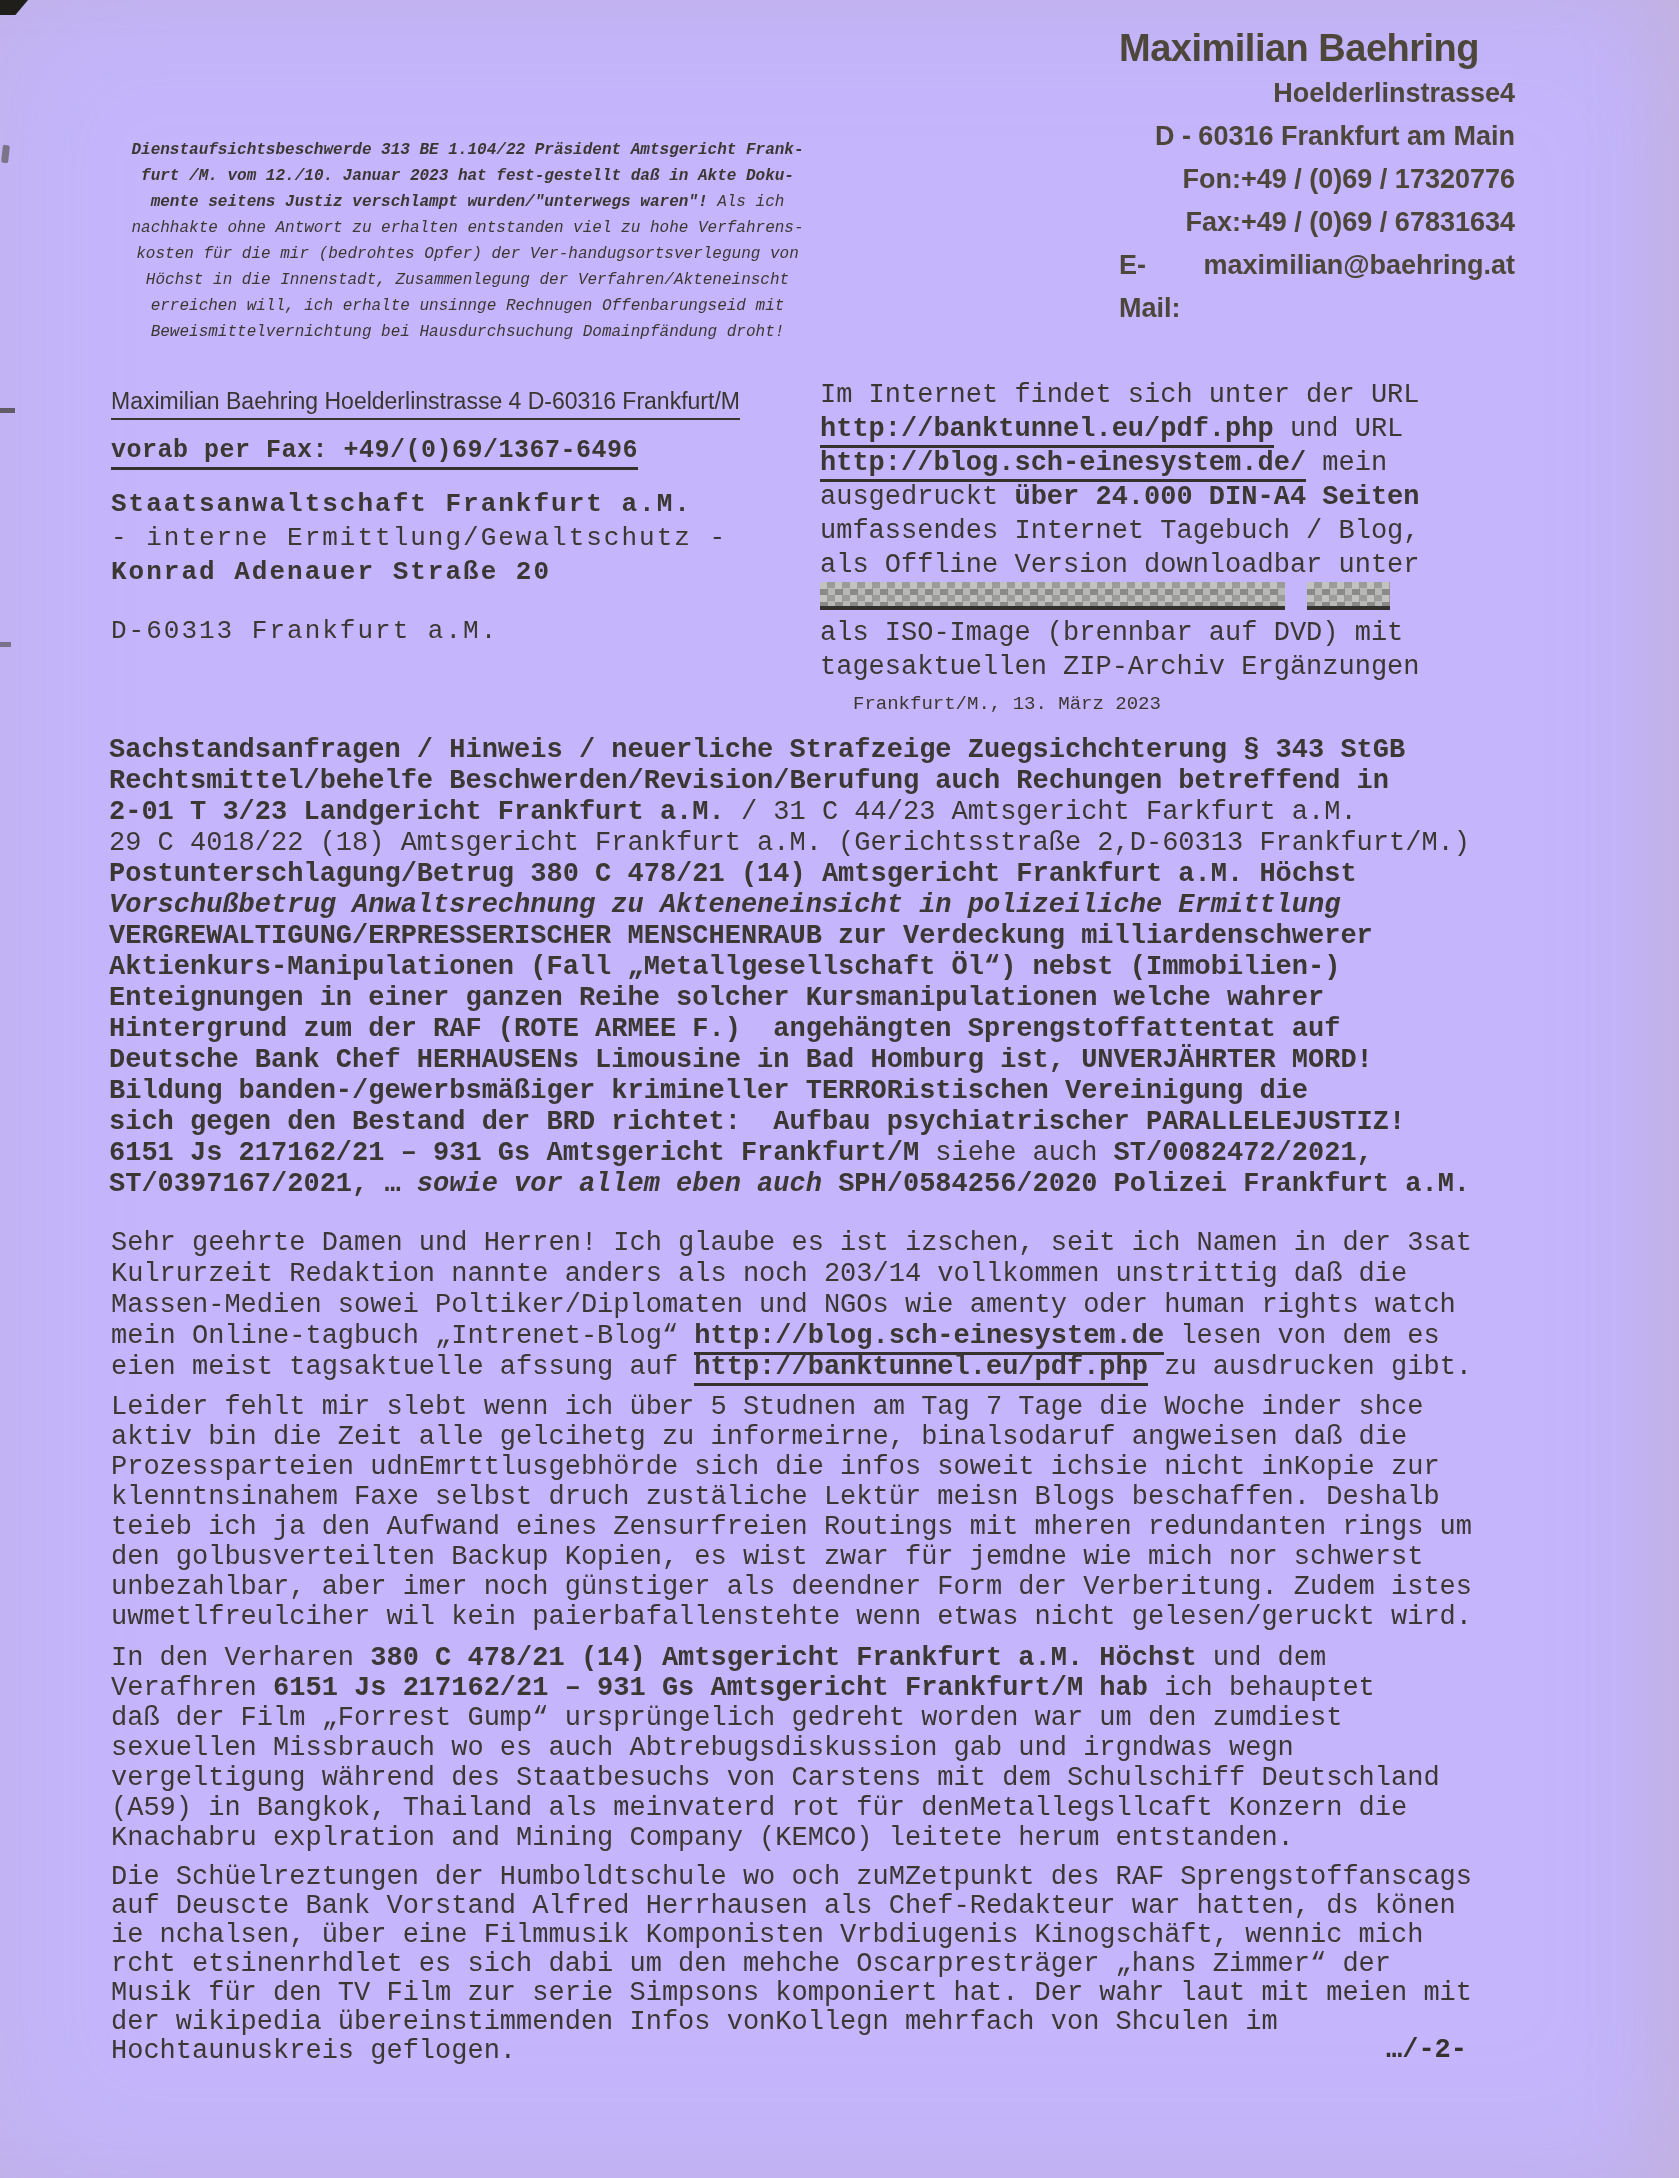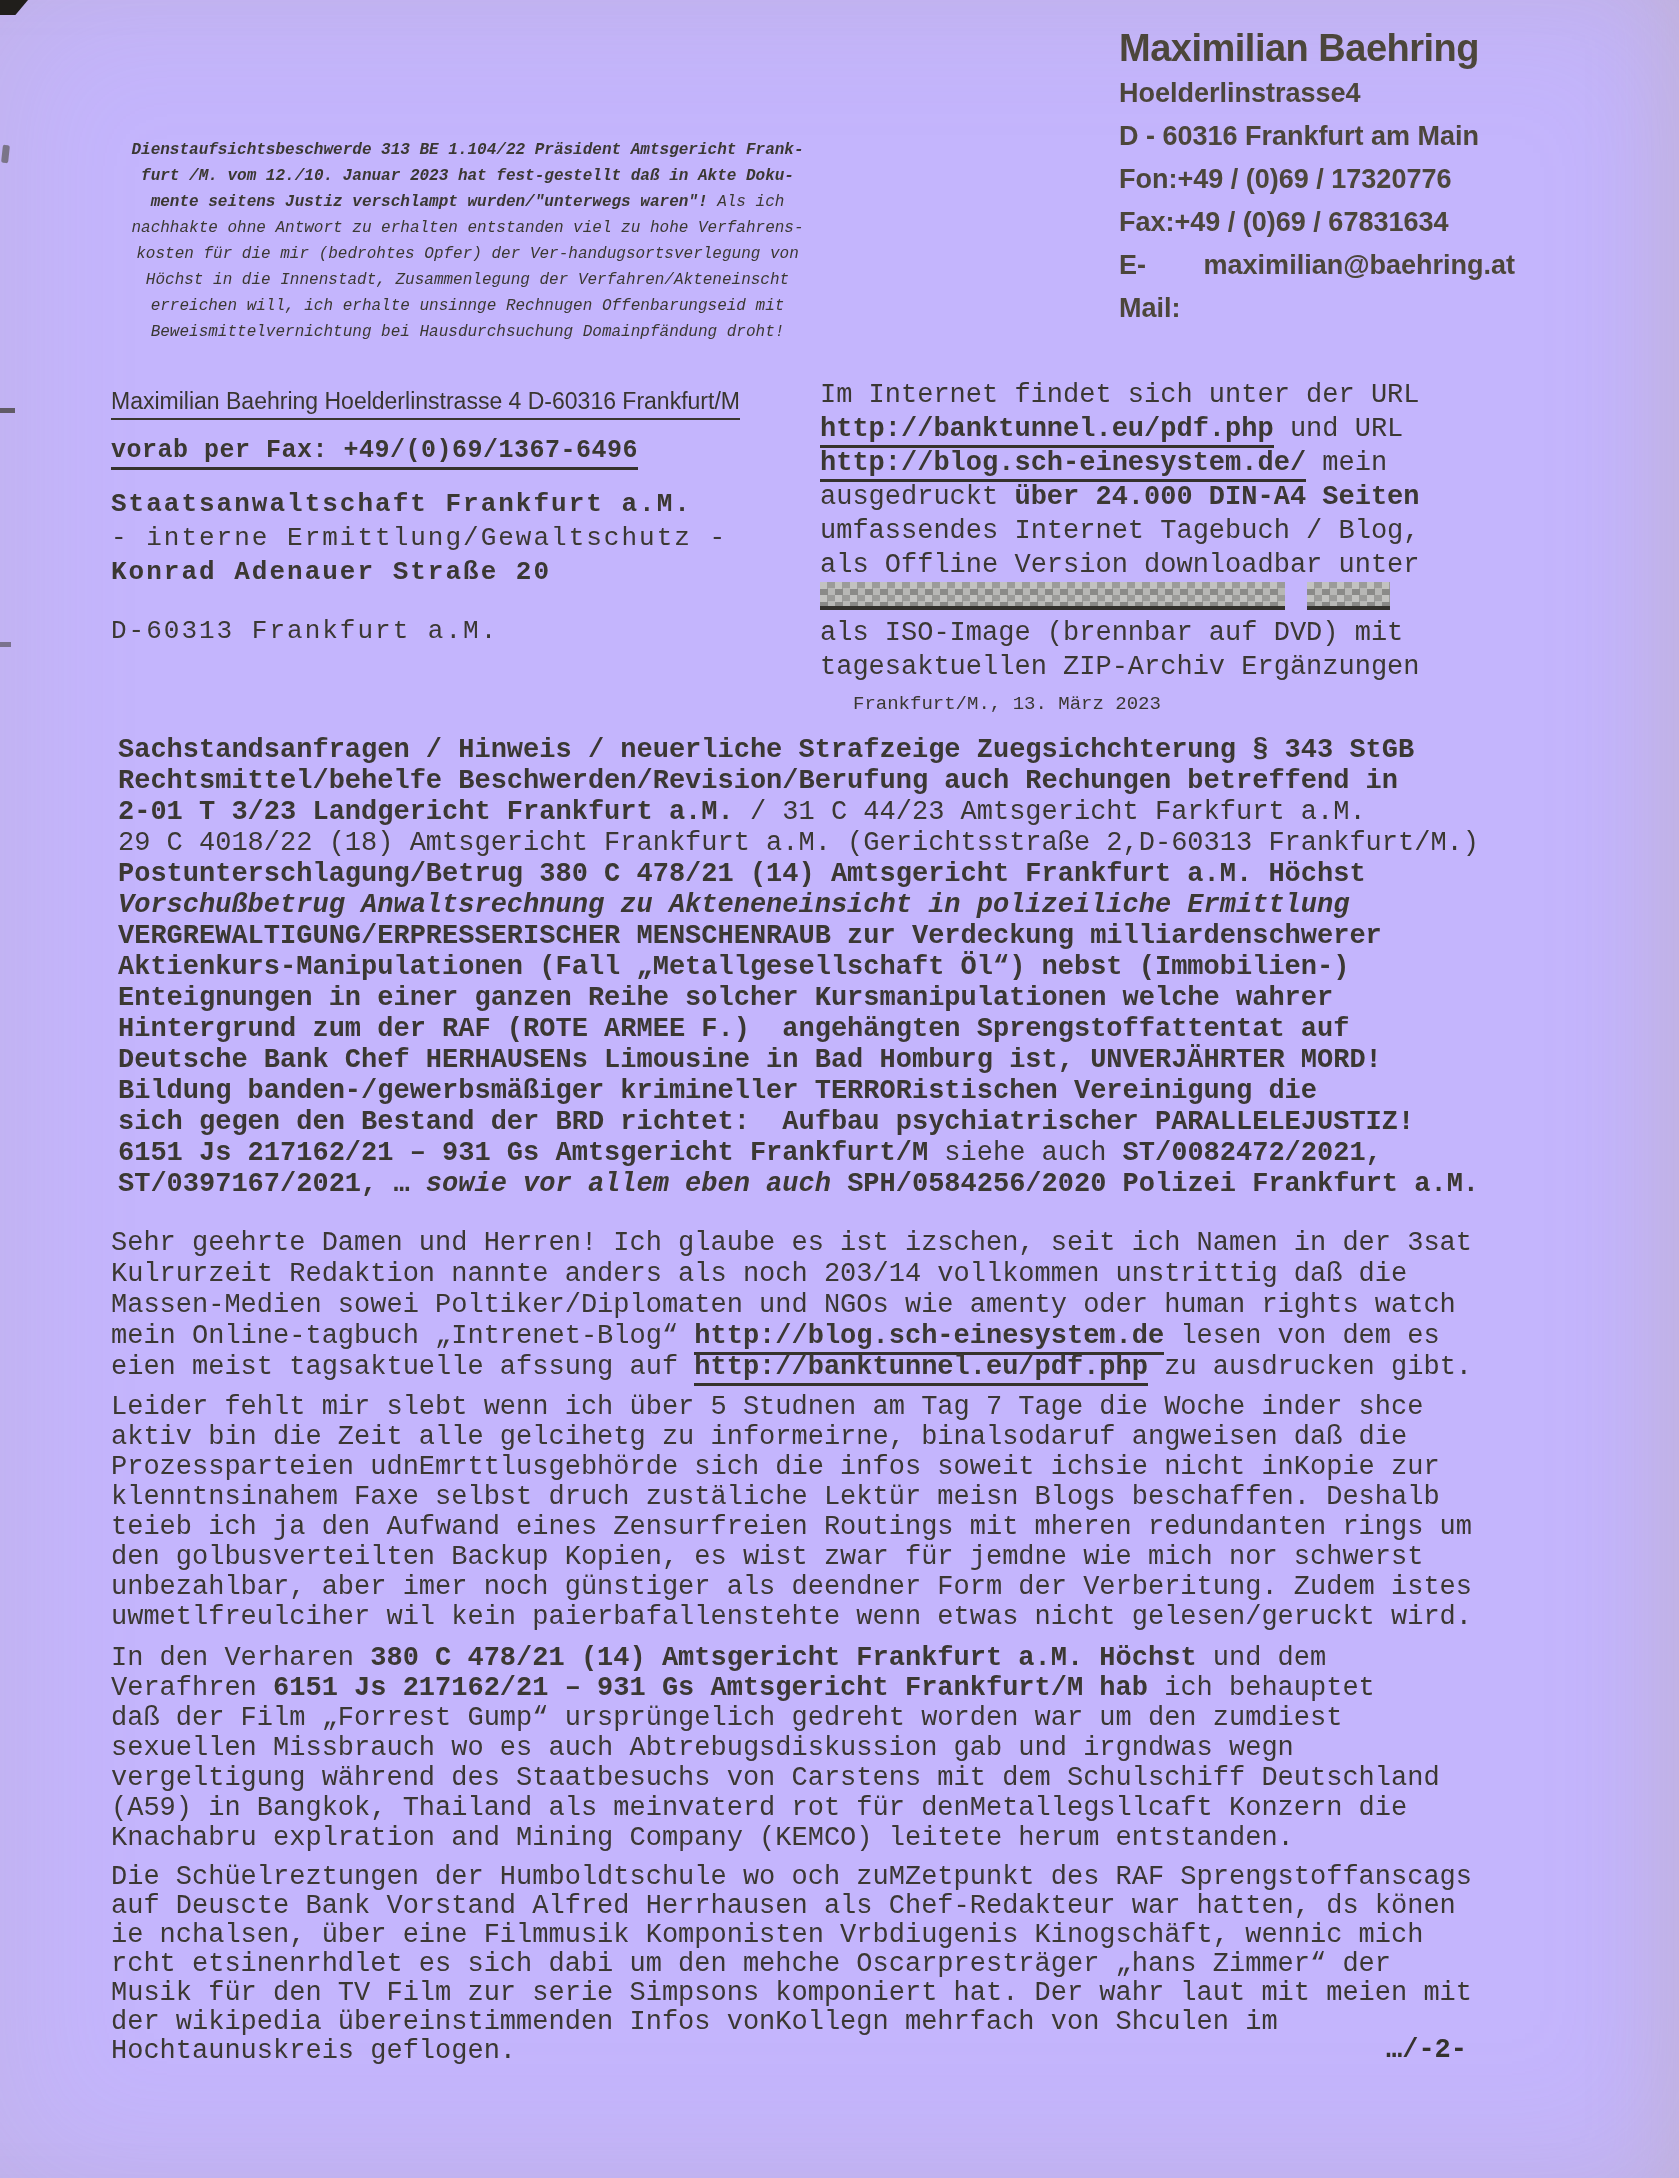--- a/index.html
+++ b/index.html
@@ -26,38 +26,38 @@
     background:
       conic-gradient(#9b9b99 25%, #b7b7b5 0 50%, #8a8a88 0 75%, #c2c2c0 0);
     background-size:15px 13px;
     border-bottom:4px solid #33312d;
   }
   .seg-rx1{width:465px;}
   .seg-rx2{width:83px;margin-left:22px;}
   
   .letterhead{left:1119px;top:24px;width:396px;color:#4c463b;font-family:"Liberation Sans",sans-serif;font-weight:700;}
   .lh-name{font-size:38px;line-height:48px;letter-spacing:-0.5px;}
-  .lh-row{display:flex;justify-content:flex-start;font-size:27px;line-height:43px;}
+  .lh-row{display:flex;justify-content:flex-end;font-size:27px;line-height:43px;}
   .lh-row.start{justify-content:flex-start;gap:12px;}
   
   .intro{left:111px;top:137px;width:713px;font-size:16px;}
   .intro .rl{height:26px;line-height:26px;text-align:center;}
   
   .sender-line{left:111px;top:388px;font-family:"Liberation Sans",sans-serif;font-size:23px;color:#39362f;border-bottom:2px solid #39362f;padding-bottom:3px;}
   .fax-line{left:111px;top:436px;font-size:25px;font-weight:700;letter-spacing:0.5px;border-bottom:3px solid #35322d;padding-bottom:2px;}
   .recipient{left:111px;top:487px;font-size:26px;letter-spacing:2px;}
   .recipient .rl{height:34px;line-height:34px;}
   .recipient-city{left:111px;top:616px;font-size:26px;letter-spacing:2px;}
   
   .online-note{left:820px;top:378px;font-size:27px;}
   .online-note .rl{height:34px;line-height:34px;}
   .dateline{left:853px;top:693px;font-size:19px;}
   
   .subject{left:109px;top:735px;font-size:27px;}
-  .subject .rl{height:31px;line-height:31px;margin-left:9px;}
+  .subject .rl{height:31px;line-height:31px;}
   
   .para{left:111px;font-size:27px;}
   .para .rl{height:31px;line-height:31px;}
   .p1{top:1228px;}
   .p2{top:1392px;}
   .p2 .rl{height:30px;line-height:30px;}
   .p3{top:1643px;}
   .p3 .rl{height:30px;line-height:30px;}
   .p4{top:1863px;}
   .p4 .rl{height:29px;line-height:29px;}

